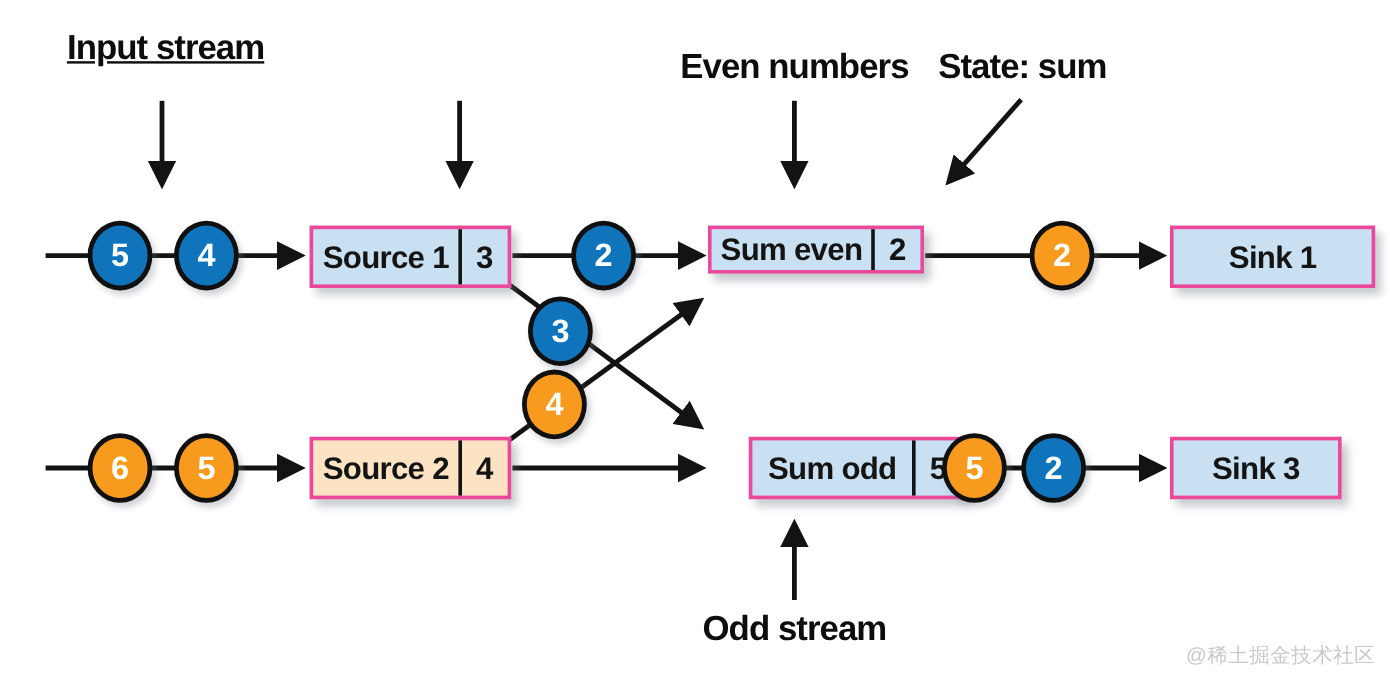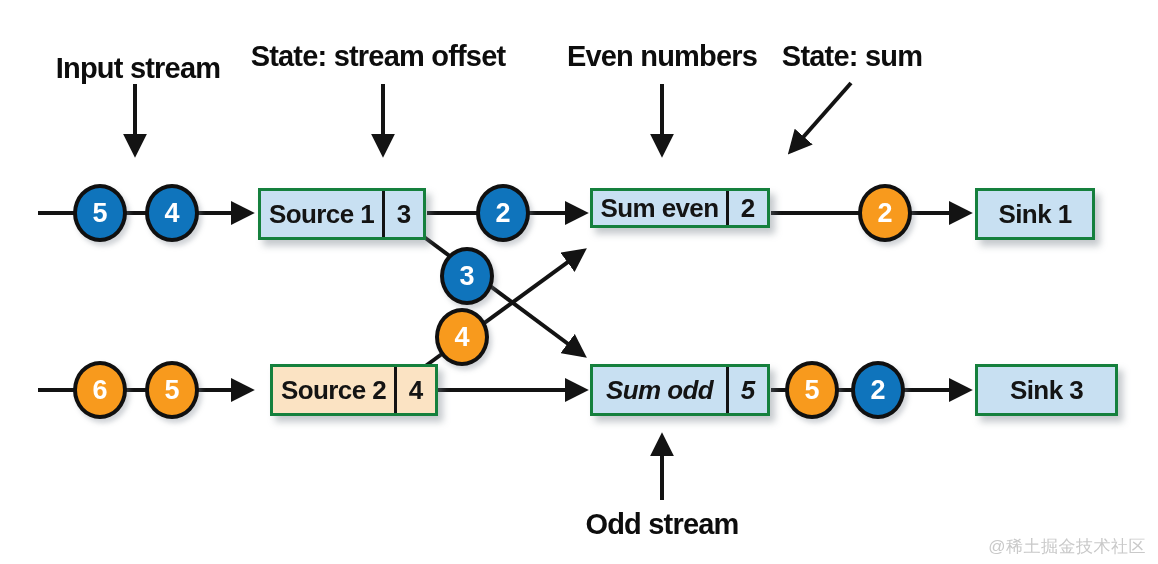--- a/index.html
+++ b/index.html
@@ -4,24 +4,24 @@
 <style>
   html,body { margin:0; padding:0; background:#ffffff; }
   .canvas {
     position:relative; width:1158px; height:564px; background:#ffffff;
     font-family:"Liberation Sans", sans-serif; overflow:hidden;
   }
   svg.lines { position:absolute; left:0; top:0; z-index:1; }
 
   .box {
     position:absolute; display:flex; box-sizing:border-box; z-index:2;
-    border:3px solid #15803d; background:#C8E0F2;
+    border:3px solid #ec4899; background:#C8E0F2;
     box-shadow:5px 6px 7px rgba(110,120,130,.40);
   }
-  .box.peach { background:#FBE3C3;margin-left:12px; }
+  .box.peach { background:#FBE3C3; }
   .cell-label {
     flex:1; display:flex; align-items:center; justify-content:center;
     font-size:26px; font-weight:600; letter-spacing:-0.6px; color:#141414; white-space:nowrap;
   }
   .cell-state {
     width:41px; box-sizing:border-box; border-left:3px solid #131313;
     display:flex; align-items:center; justify-content:center;
     font-size:26px; font-weight:600; color:#141414;
   }
 
@@ -65,46 +65,45 @@
       <line x1="420" y1="234" x2="583" y2="355" marker-end="url(#arrow)"></line>
       <line x1="420" y1="370" x2="583" y2="251" marker-end="url(#arrow)"></line>
       <line x1="135" y1="84" x2="135" y2="153" marker-end="url(#arrow)"></line>
       <line x1="383" y1="84" x2="383" y2="153" marker-end="url(#arrow)"></line>
       <line x1="662" y1="84" x2="662" y2="153" marker-end="url(#arrow)"></line>
       <line x1="851" y1="83" x2="791" y2="151" marker-end="url(#arrow)"></line>
       <line x1="662" y1="500" x2="662" y2="437" marker-end="url(#arrow)"></line>
     </g>
   </svg>
 
-  <div class="ann" style="left:138px; top:52px;">Input stream</div>
-  <div class="ann" style="left:378px; top:40px;">State: stream offset</div>
+  <div class="ann" style="left:138px; top:24px;text-decoration:underline;">Input stream</div>
   <div class="ann" style="left:662px; top:40px;">Even numbers</div>
   <div class="ann" style="left:852px; top:40px;">State: sum</div>
   <div class="ann" style="left:662px; top:508px;">Odd stream</div>
 
   <div class="box" style="left:258px; top:188px; width:168px; height:52px;">
     <div class="cell-label">Source 1</div>
     <div class="cell-state">3</div>
   </div>
 
   <div class="box" style="left:590px; top:188px; width:180px; height:40px;">
     <div class="cell-label">Sum even</div>
     <div class="cell-state">2</div>
   </div>
 
-  <div class="box" style="left:975px; top:188px; width:120px; height:52px;">
+  <div class="box" style="left:975px; top:188px; width:171px; height:52px;">
     <div class="cell-label">Sink 1</div>
   </div>
 
   <div class="box peach" style="left:258px; top:364px; width:168px; height:52px;">
     <div class="cell-label">Source 2</div>
     <div class="cell-state">4</div>
   </div>
 
-  <div class="box" style="left:590px; top:364px; width:180px; height:52px;font-style:italic;">
+  <div class="box" style="left:624px; top:364px; width:180px; height:52px;">
     <div class="cell-label">Sum odd</div>
     <div class="cell-state">5</div>
   </div>
 
   <div class="box" style="left:975px; top:364px; width:143px; height:52px;">
     <div class="cell-label">Sink 3</div>
   </div>
 
   <div class="circle blue" style="left:73px;  top:184px;">5</div>
   <div class="circle blue" style="left:145px; top:184px;">4</div>

